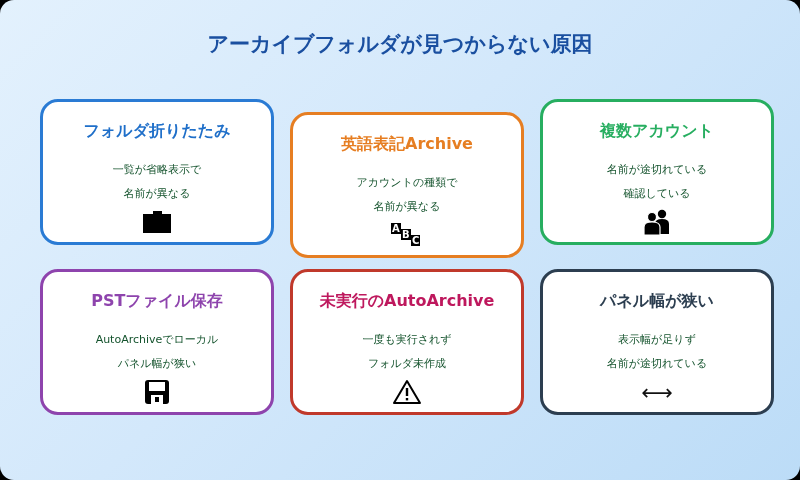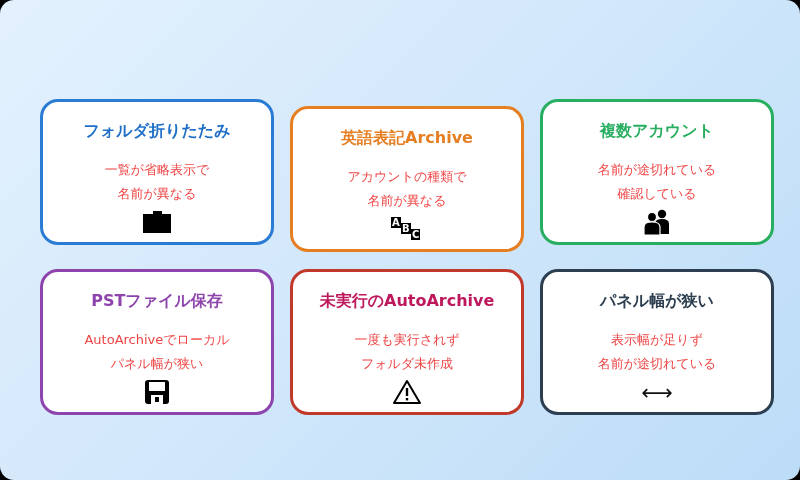--- a/index.html
+++ b/index.html
@@ -13,36 +13,37 @@
   .title {
     position:absolute; left:0; top:30px; width:800px; text-align:center;
     font-size:21px; font-weight:bold; color:#1a4fa0; letter-spacing:0px;
   }
   .card {
     position:absolute; width:234px; height:146px; box-sizing:border-box;
     background:#fff; border:3px solid #888; border-radius:18px;
     text-align:center;
   }
   .card .ctitle { position:absolute; left:0; right:0; top:19px; font-size:16px; font-weight:bold; }
-  .card .desc { position:absolute; left:0; right:0; top:56px; font-size:13px; line-height:24px; color:#ef4444; }
+  .card .desc { position:absolute; left:0; right:0; top:56px; font-size:11px; line-height:24px; color:#14532d; }
   .card .icon { position:absolute; left:0; right:0; top:108px; height:24px; display:flex; justify-content:center; align-items:center; }
   .c1 { left:40px; top:99px; border-color:#2a7bd4; } .c1 .ctitle { color:#1f6fc9; }
-  .c2 { left:290px; top:106px; border-color:#e67e22;text-decoration:underline; } .c2 .ctitle { color:#e67e22; }
+  .c2 { left:290px; top:112px; border-color:#e67e22;text-decoration:underline; } .c2 .ctitle { color:#e67e22; }
   .c3 { left:540px; top:99px; border-color:#27ae60; } .c3 .ctitle { color:#27ae60; }
   .c4 { left:40px; top:269px; border-color:#8e44ad;padding-left:11px; } .c4 .ctitle { color:#8e44ad; }
   .c5 { left:290px; top:269px; border-color:#c0392b; } .c5 .ctitle { color:#be185d; }
   .c6 { left:540px; top:269px; border-color:#2c3e50;padding-left:37px; } .c6 .ctitle { color:#2c3e50; }
   .abc { font-family:"DejaVu Sans", sans-serif; font-weight:bold; font-size:10px; position:relative; width:32px; height:24px; }
   .abc span { position:absolute; background:#000; color:#fff; padding:0 1px; line-height:11px; }
   .arrow { font-size:22px; color:#111; }
 </style>
 </head>
 <body>
 
 <div class="frame">
+  <div class="title">アーカイブフォルダが見つからない原因</div>
 
   <div class="card c1">
     <div class="ctitle">フォルダ折りたたみ</div>
     <div class="desc">
       <div>一覧が省略表示で</div>
       <div>名前が異なる</div>
     </div>
     <div class="icon">
       <svg width="30" height="24" viewBox="0 0 30 24">
           <rect x="11" y="1" width="9" height="4" fill="#000"></rect>

